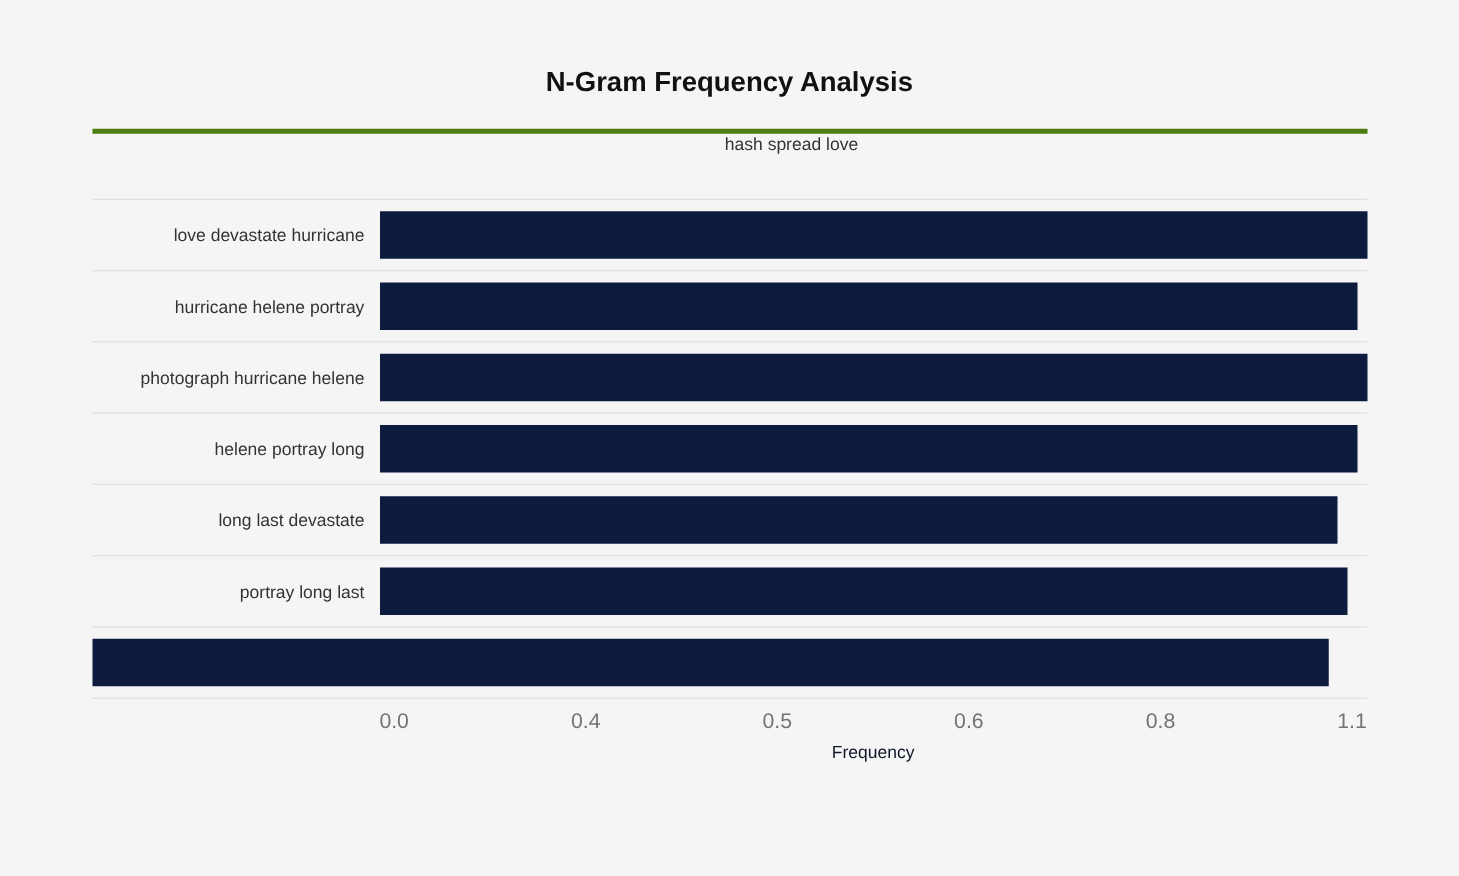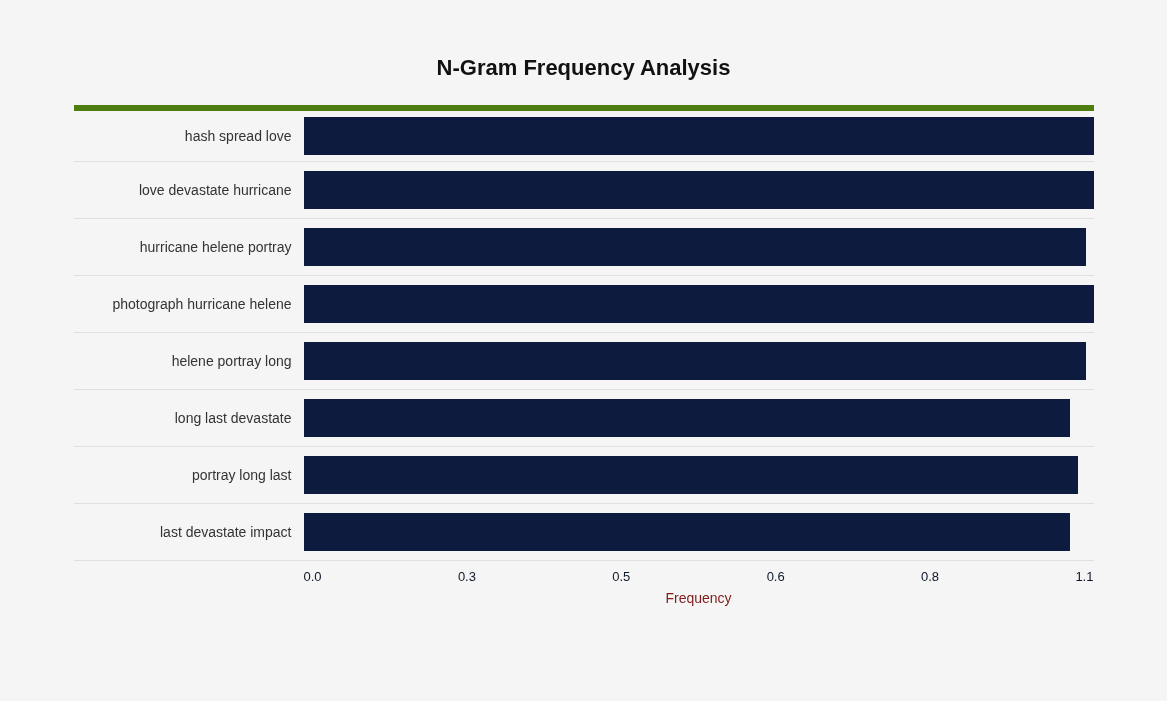--- a/index.html
+++ b/index.html
@@ -29,21 +29,22 @@
       flex-direction: column;
       gap: 0px;
     }
     .bar-row {
       display: flex;
       align-items: center;
       height: 57px;
       border-bottom: 1px solid #e0e0e0;
     }
     .bar-row:first-child {
-      border-top: 6px solid #4d7c0f;
+      border-top: 4px solid #4d7c0f;
+      flex-direction: column;
     }
     .bar-label {
       width: 230px;
       text-align: right;
       padding-right: 12px;
       font-size: 14px;
       color: #333;
       flex-shrink: 0;
     }
     .bar-track {
@@ -56,27 +57,27 @@
       background: #0d1b3e;
       border-radius: 0;
     }
     .x-axis {
       display: flex;
       margin-left: 230px;
       margin-top: 8px;
       justify-content: space-between;
     }
     .x-tick {
-      font-size: 13px;
-      color: #0f172a;
+      font-size: 17px;
+      color: #737373;
     }
     .x-label {
       text-align: center;
       font-size: 14px;
-      color: #7f1d1d;
+      color: #0f172a;
       margin-top: 6px;
       margin-left: 230px;
     }
   </style>
 </head>
 <body>
 
 <div class="chart-container">
   <div class="chart-title">N-Gram Frequency Analysis</div>
   <div class="chart-area">
@@ -116,28 +117,27 @@
           <div class="bar-fill" style="width: 97%;"></div>
         </div>
       </div>
       <div class="bar-row">
         <div class="bar-label">portray long last</div>
         <div class="bar-track">
           <div class="bar-fill" style="width: 98%;"></div>
         </div>
       </div>
       <div class="bar-row">
-        <div class="bar-label">last devastate impact</div>
         <div class="bar-track">
           <div class="bar-fill" style="width: 97%;"></div>
         </div>
       </div>
     </div>
   <div class="x-axis">
       <span class="x-tick">0.0</span>
-      <span class="x-tick">0.3</span>
+      <span class="x-tick">0.4</span>
       <span class="x-tick">0.5</span>
       <span class="x-tick">0.6</span>
       <span class="x-tick">0.8</span>
       <span class="x-tick">1.1</span>
     </div>
   <div class="x-label">Frequency</div>
 </div>
 
 </body></html>

